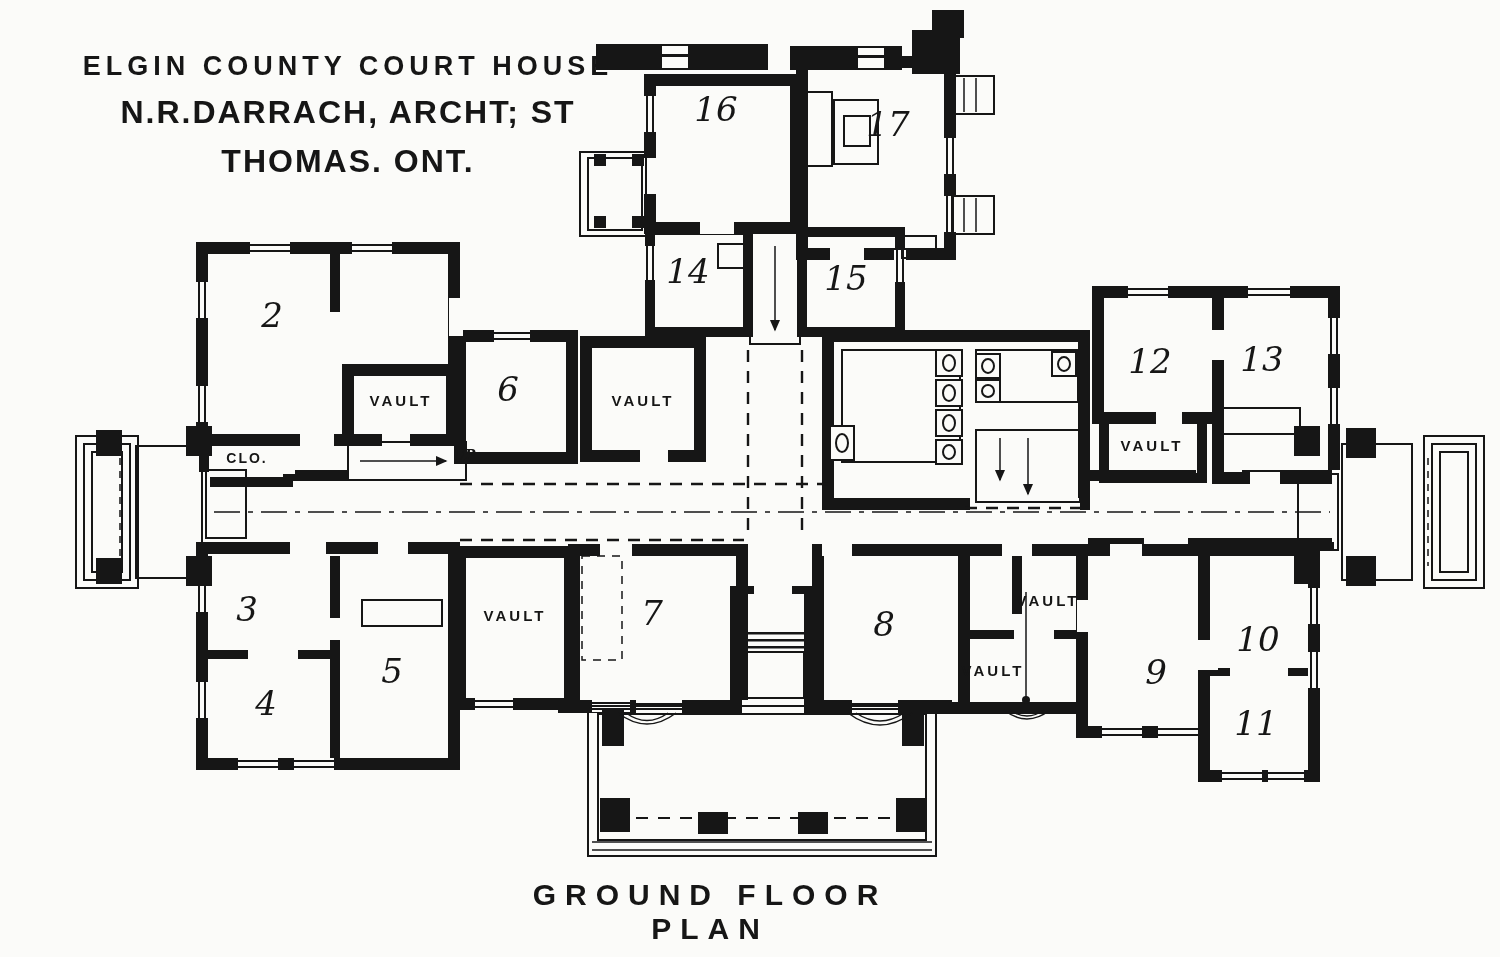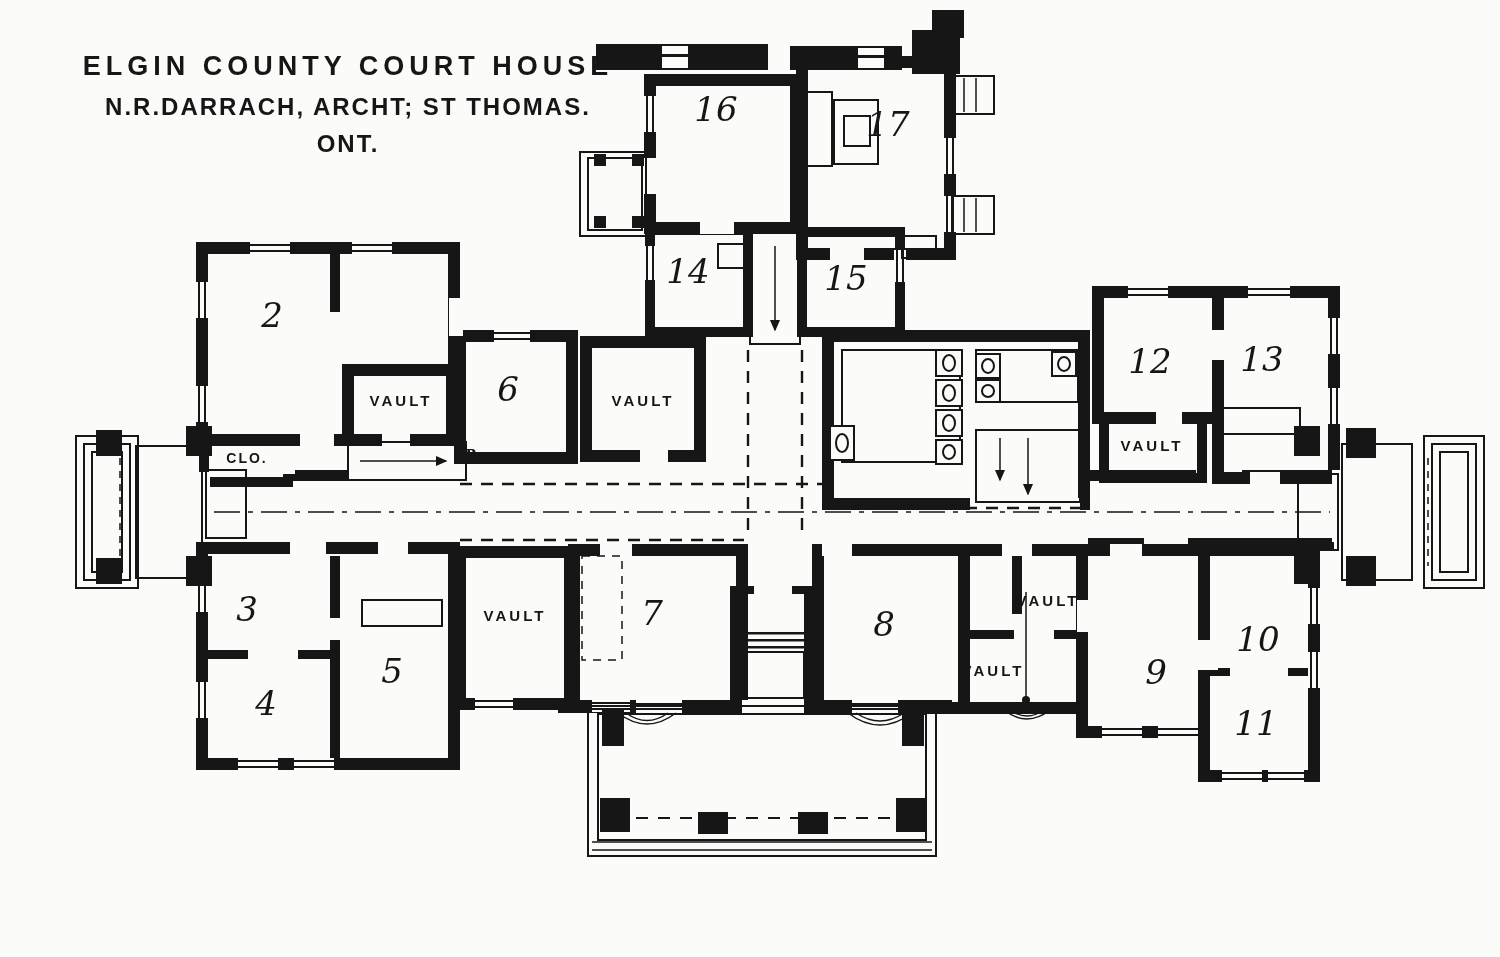--- a/index.html
+++ b/index.html
@@ -3,21 +3,21 @@
 <meta charset="utf-8">
 <style>
   :root{ --ink:#161616; --paper:#fbfbf9; }
   html,body{margin:0;padding:0;background:#e8e8e6;}
   .page{position:relative;width:1500px;height:957px;background:var(--paper);overflow:hidden;
         font-family:"Liberation Sans",sans-serif;color:var(--ink);}
   .plan-svg{position:absolute;left:0;top:0;}
   .title-block{position:absolute;left:78px;top:46px;width:540px;text-align:center;line-height:1.55;
         color:var(--ink);}
   .title-line1{font-size:27px;letter-spacing:5px;font-weight:bold;}
-  .title-line2{font-size:24px;letter-spacing:2px;font-weight:bold;}
+  .title-line2{font-size:32px;letter-spacing:2px;font-weight:bold;}
   .caption-block{position:absolute;left:470px;top:878px;width:480px;text-align:center;
         font-size:30px;letter-spacing:9px;font-weight:bold;color:var(--ink);}
   
   text{fill:var(--ink);}
   .num{font:italic 34px "DejaVu Serif",serif;}
   .vaultlbl{font:bold 15px "Liberation Sans",sans-serif;letter-spacing:3px;}
   .smalllbl{font:bold 14px "Liberation Sans",sans-serif;letter-spacing:2px;}
   .uplbl{font:italic bold 14px "DejaVu Serif",serif;}
   .room{fill:none;stroke:var(--ink);stroke-width:12;}
   .room10{fill:none;stroke:var(--ink);stroke-width:10;}
@@ -467,13 +467,14 @@
       <text class="vaultlbl" x="643" y="402">VAULT</text>
       <text class="vaultlbl" x="515" y="617">VAULT</text>
       <text class="vaultlbl" x="1152" y="447">VAULT</text>
       <text class="vaultlbl" x="1048" y="602">VAULT</text>
       <text class="vaultlbl" x="993" y="672">VAULT</text>
       <text class="smalllbl" x="247" y="459">CLO.</text>
       <text class="uplbl" x="464" y="456">UP</text>
     </g>
   </svg>
 
+  <div class="caption-block">GROUND FLOOR PLAN</div>
 </div>
 
 </body></html>

